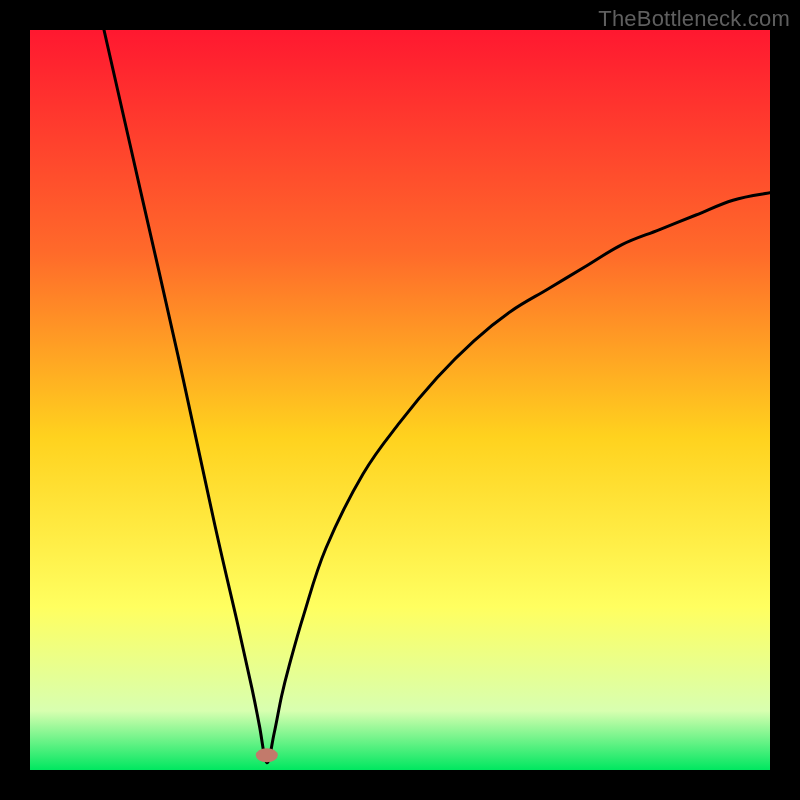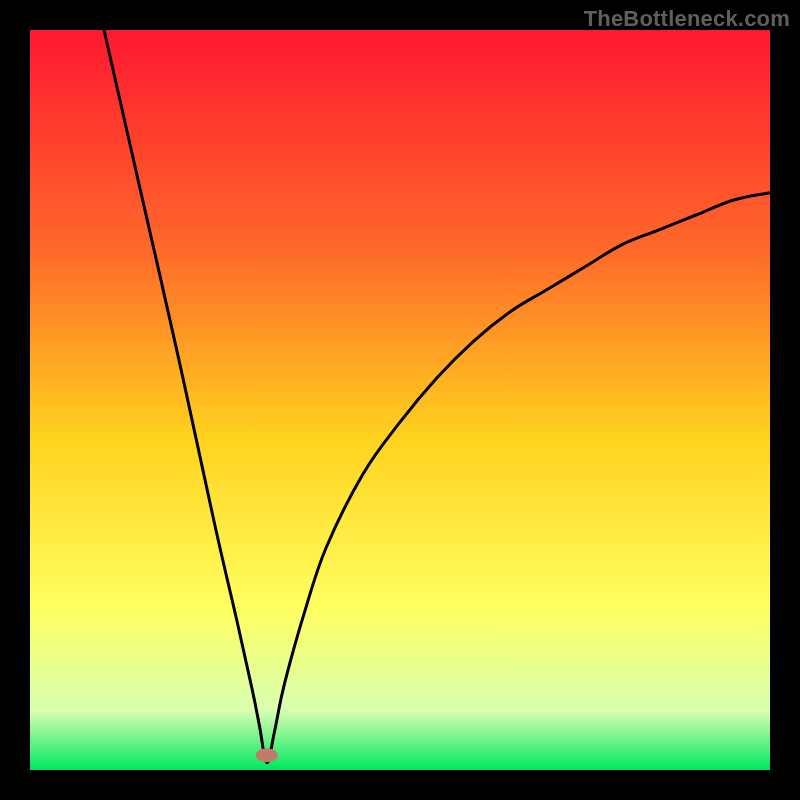--- a/index.html
+++ b/index.html
@@ -17,21 +17,21 @@
     width: 740px;
     height: 740px;
     background: #000;
   }
   .watermark {
     position: absolute;
     top: 6px;
     right: 10px;
     font-family: Arial, Helvetica, sans-serif;
     font-size: 22px;
-    font-weight: 700;
+    font-weight: 400;
     color: #5f5f5f;
     letter-spacing: 0.2px;
     z-index: 10;
   }
   svg {
     display: block;
   }
 </style>
 </head>
 <body>

